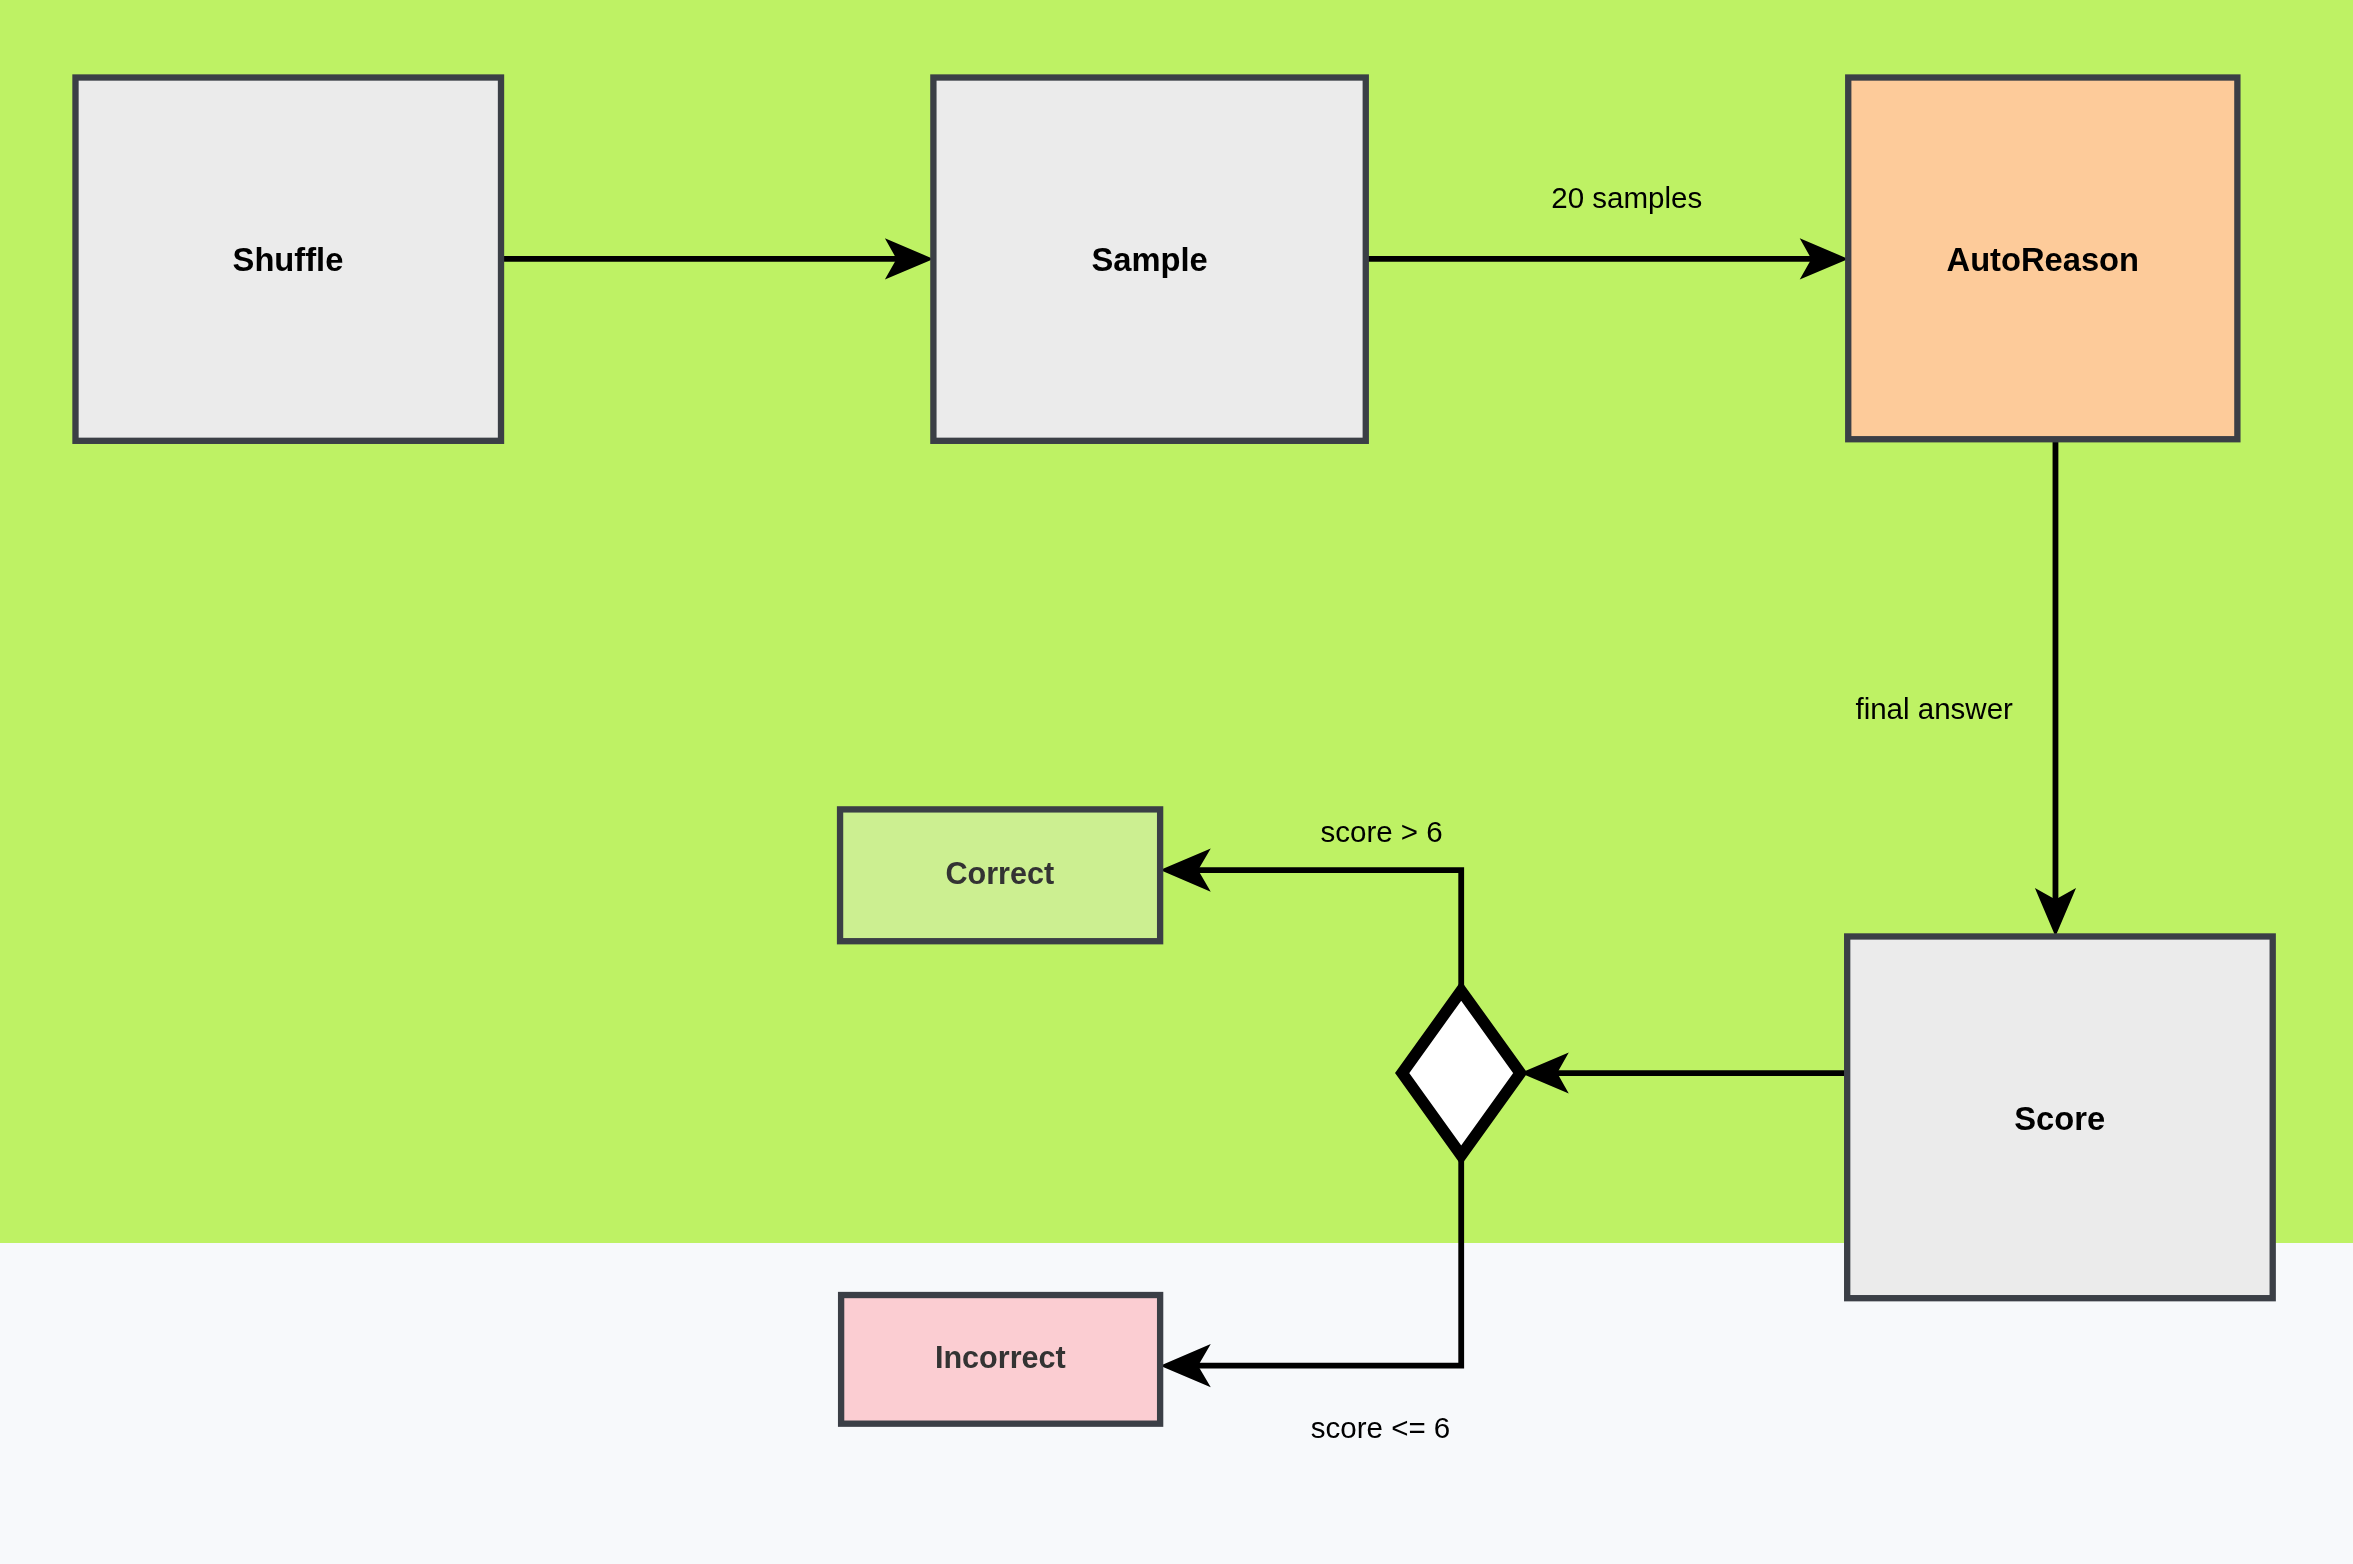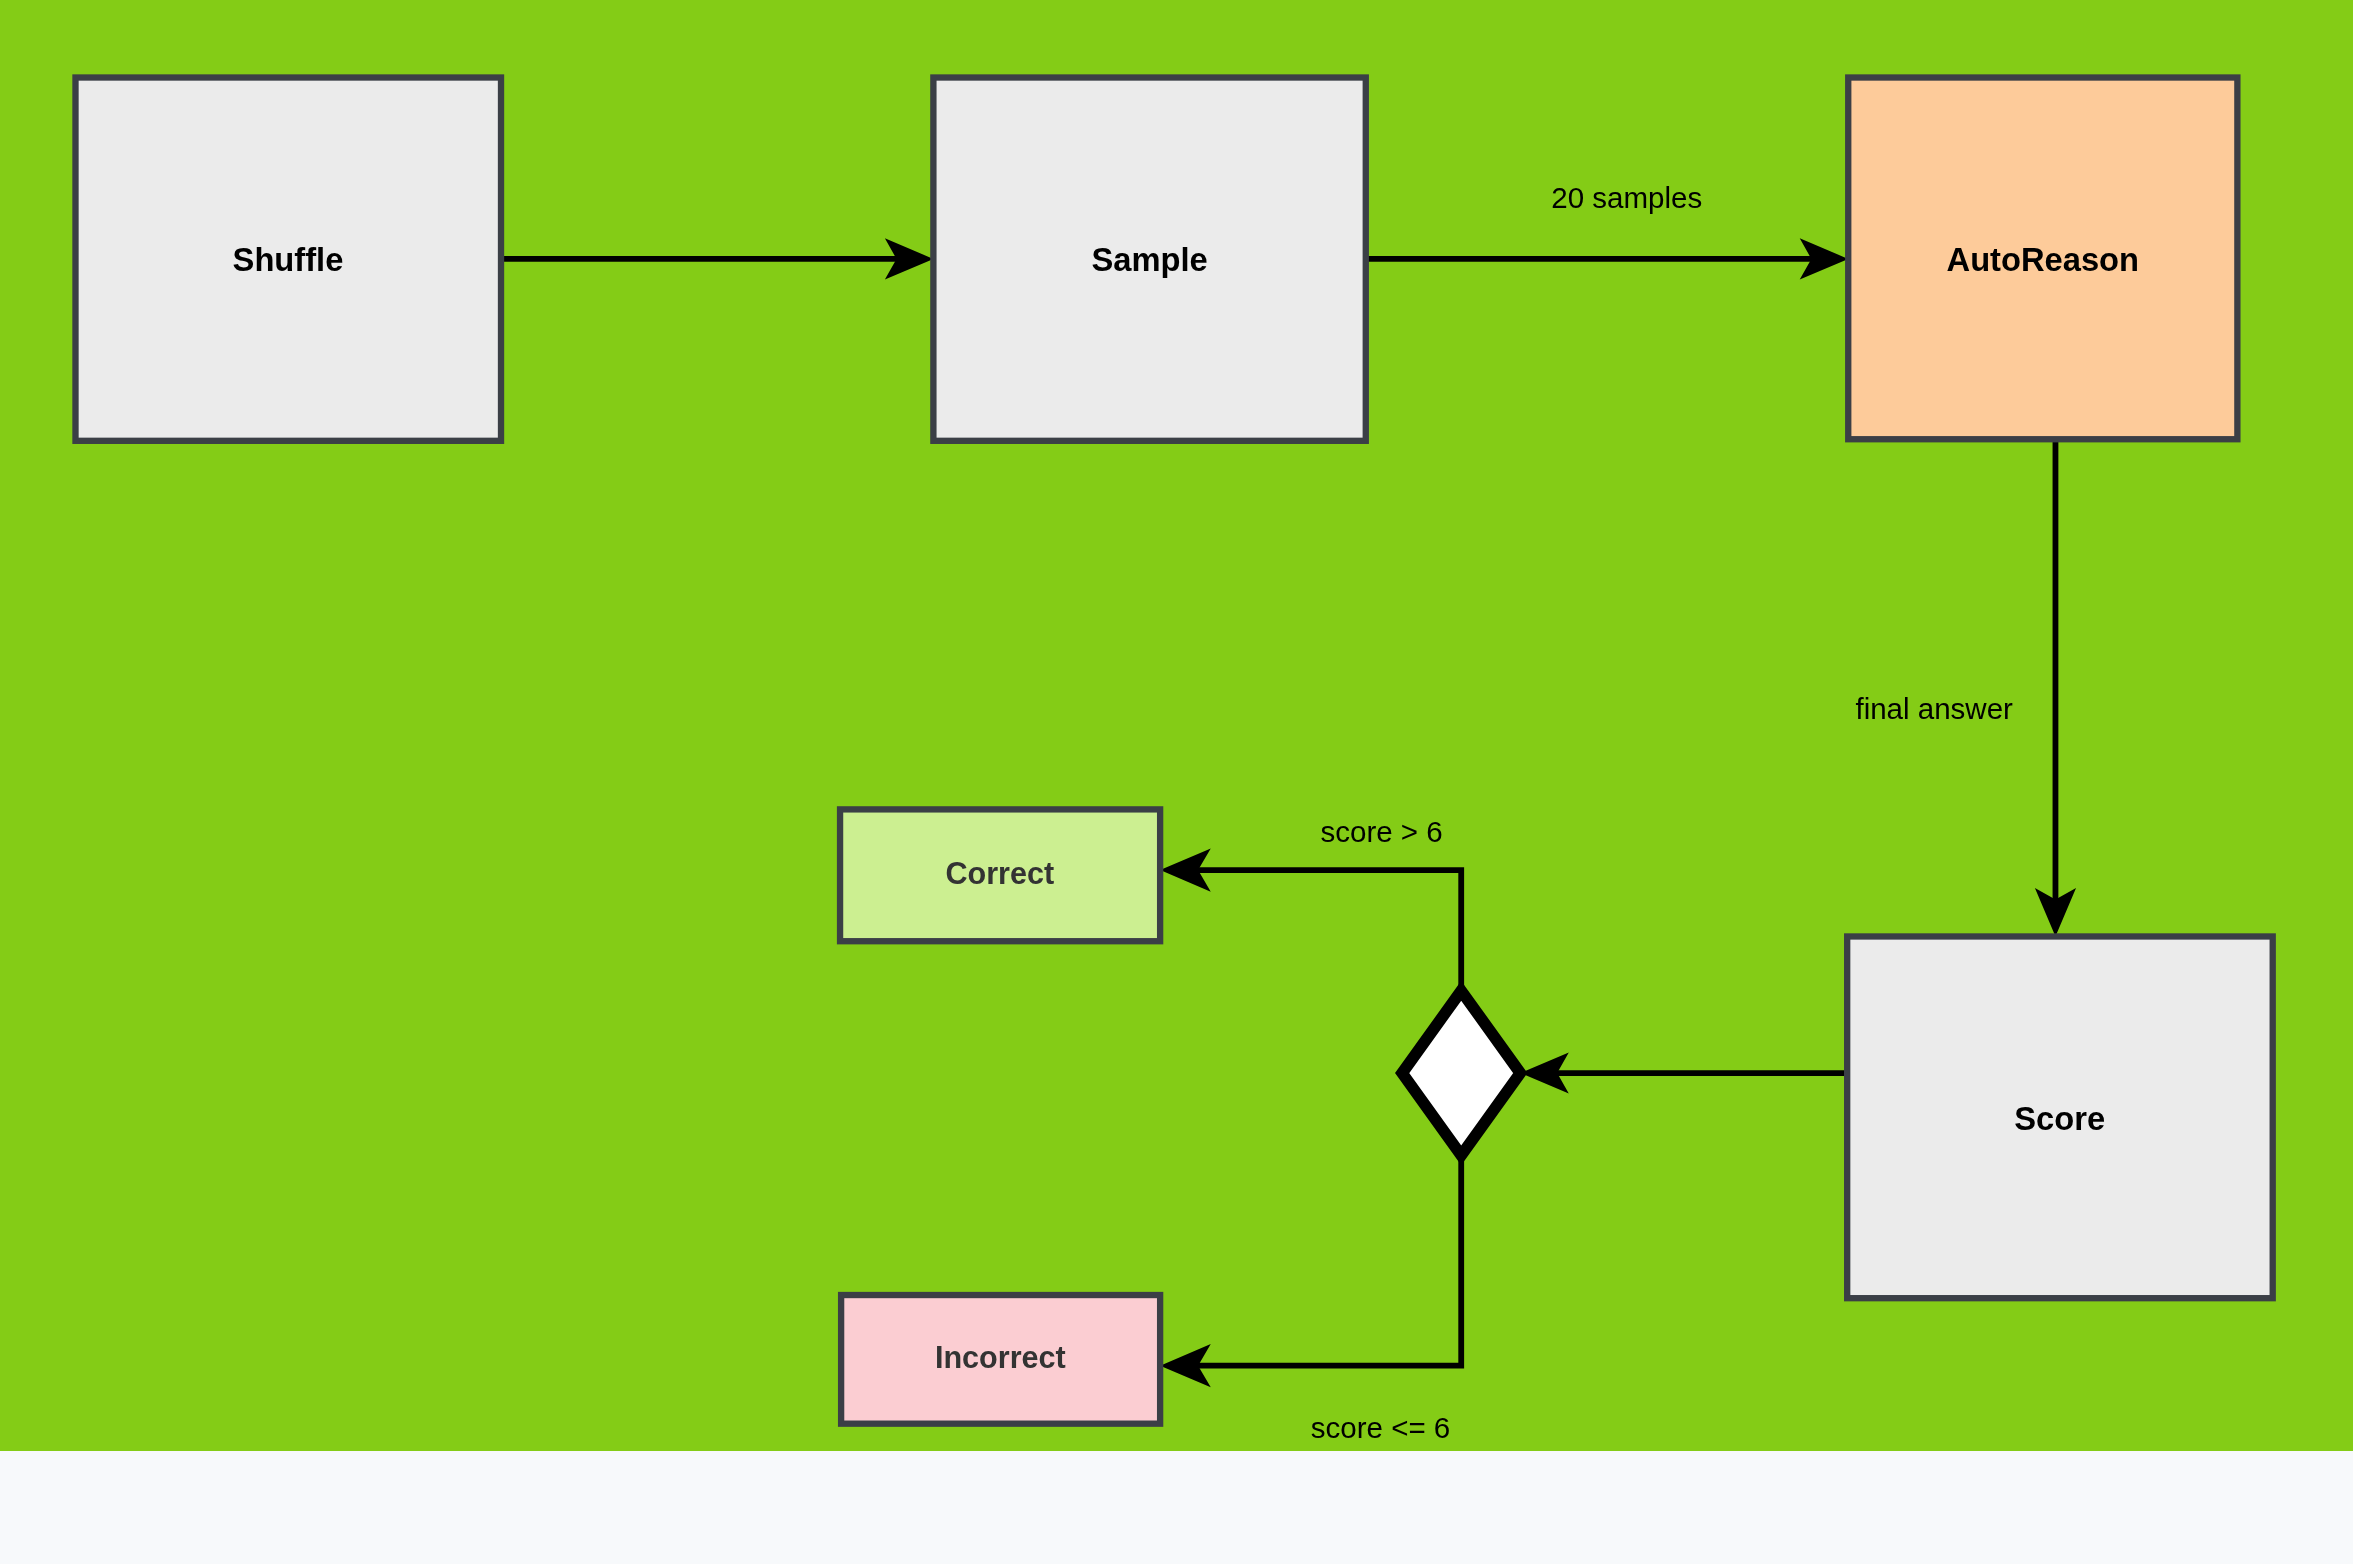--- a/index.html
+++ b/index.html
@@ -10,22 +10,22 @@
   }
   body {
     width: 2354px;
     height: 1565px;
     overflow: hidden;
     font-family: "Liberation Sans", sans-serif;
   }
   #flow-root {
     position: relative;
     width: 2354px;
-    height: 1451px;
-    background: #84cc16;
+    height: 1243px;
+    background: #bef264;
   }
   svg.flow-canvas {
     display: block;
     width: 2354px;
     height: 1565px;
   }
   .node-rect {
     stroke-width: 12;
   }
   .node-label {

